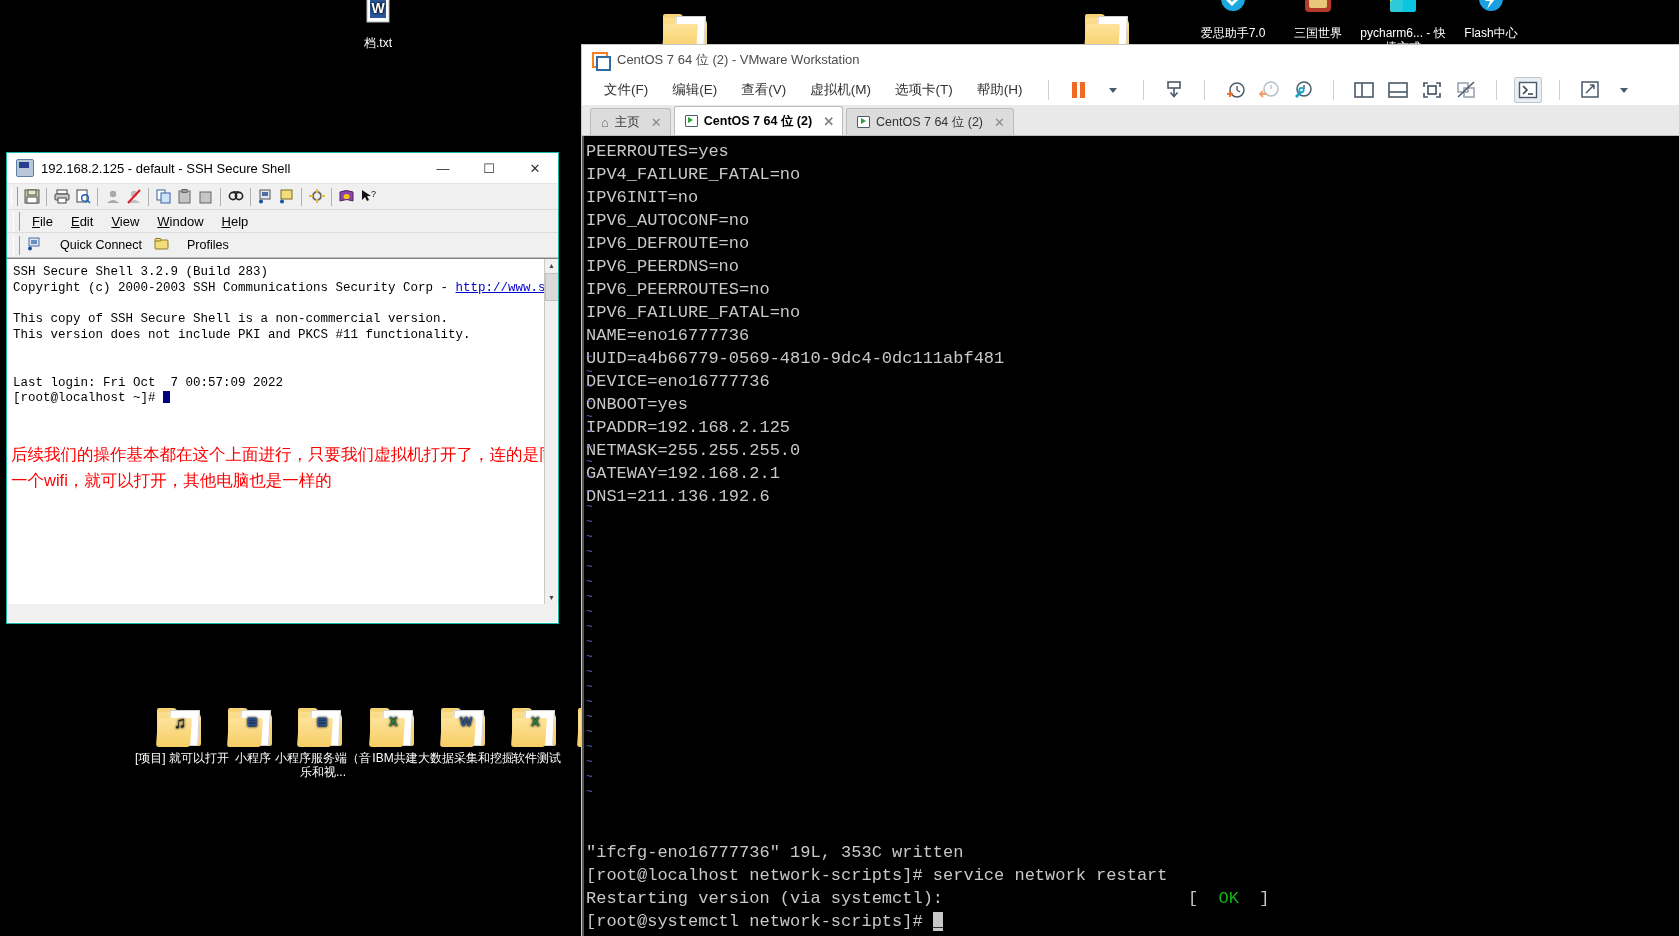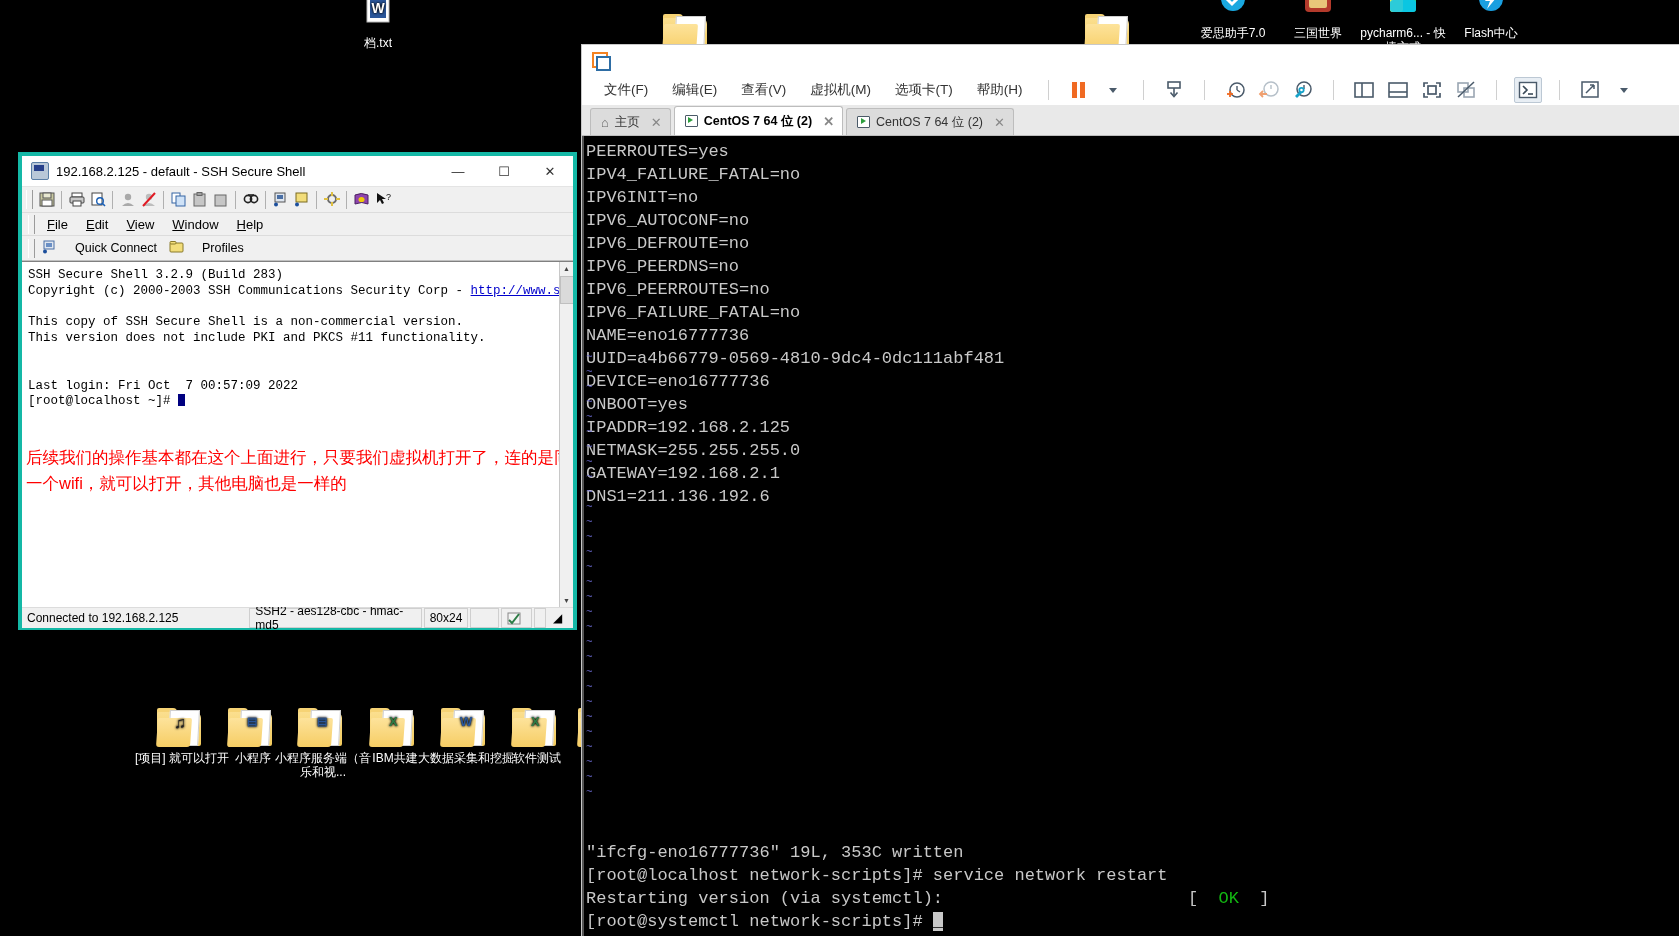--- a/index.html
+++ b/index.html
@@ -55,24 +55,24 @@
     border-radius: 2px 2px 3px 3px;
     transform: skewX(-4deg);
   }
   .folder .doc-mark {
     position:absolute; left:17px; top:7px; font-size:16px; font-weight:bold;
     line-height:1;
   }
 
   
   #ssh-window {
-    position:absolute; left:18px; top:152px;
+    position:absolute; left:6px; top:152px;
     width:551px; height:470px;
     background:#f0f0f0;
-    border:4px solid #14b8a6;
+    border:1px solid #14b8a6;
     box-shadow: 0 0 0 1px #ffffff inset;
     font-family:"Liberation Sans", sans-serif;
   }
   #ssh-titlebar {
     height:30px; background:#ffffff;
     display:flex; align-items:center;
     border-bottom:1px solid #e4e4e4;
   }
   #ssh-titlebar .tbicon {
     width:16px; height:16px; margin:0 7px 0 9px;
@@ -569,43 +569,30 @@
 
       <div id="ssh-note">后续我们的操作基本都在这个上面进行，只要我们虚拟机打开了，连的是同一个wifi，就可以打开，其他电脑也是一样的</div>
 
       <div id="ssh-vscroll">
         <div class="arrow">▲</div>
         <div class="thumb"></div>
         <div class="arrow bottom">▼</div>
       </div>
     </div>
 
-    <div id="ssh-status">
-      <div class="st-cell flat" style="width:230px;">Connected to 192.168.2.125</div>
-      <div class="st-cell">SSH2 - aes128-cbc - hmac-md5</div>
-      <div class="st-cell">80x24</div>
-      <div class="st-cell" style="width:18px;"></div>
-      <div class="st-cell" style="width:20px;">
-        <svg width="14" height="13" viewBox="0 0 14 13">
-          <rect x="1" y="1" width="12" height="11" fill="#f3f3f3" stroke="#888"></rect>
-          <path d="M2 8 l3 3 l7 -9" stroke="#2d7d46" stroke-width="2" fill="none"></path>
-        </svg>
-      </div>
-      <div class="st-cell st-grow"></div>
-      <div class="st-cell" style="width:14px;border:none;">◢</div>
-    </div>
   </div>
 
   <div id="vm-window">
 
     <div id="vm-titlebar">
       <div id="vm-logo">
         <div class="sq1"></div>
           <div class="sq2"></div>
       </div>
+      <div id="vm-title-text">CentOS 7 64 位 (2) - VMware Workstation</div>
     </div>
 
     <div id="vm-menubar">
       <div class="vm-menu">文件(F)</div>
       <div class="vm-menu">编辑(E)</div>
       <div class="vm-menu">查看(V)</div>
       <div class="vm-menu">虚拟机(M)</div>
       <div class="vm-menu">选项卡(T)</div>
       <div class="vm-menu">帮助(H)</div>
 

